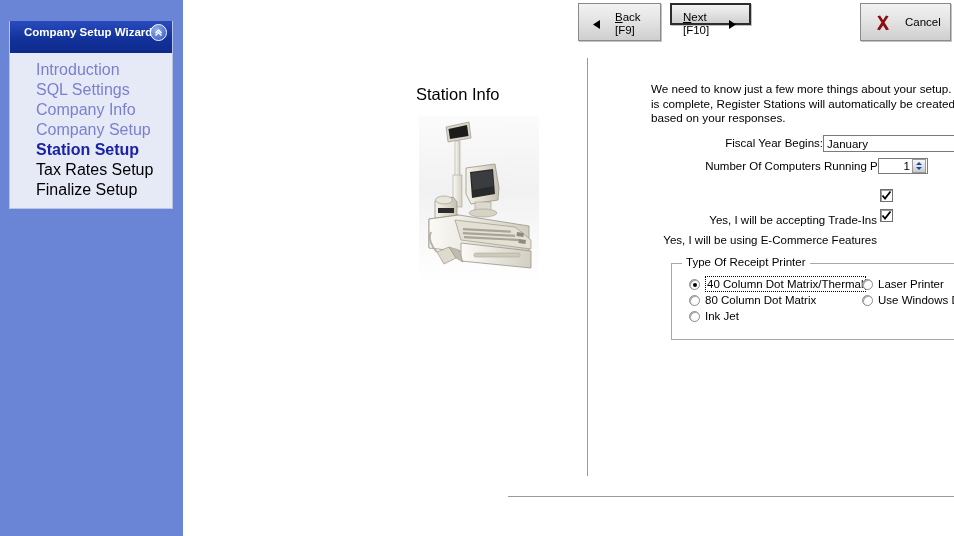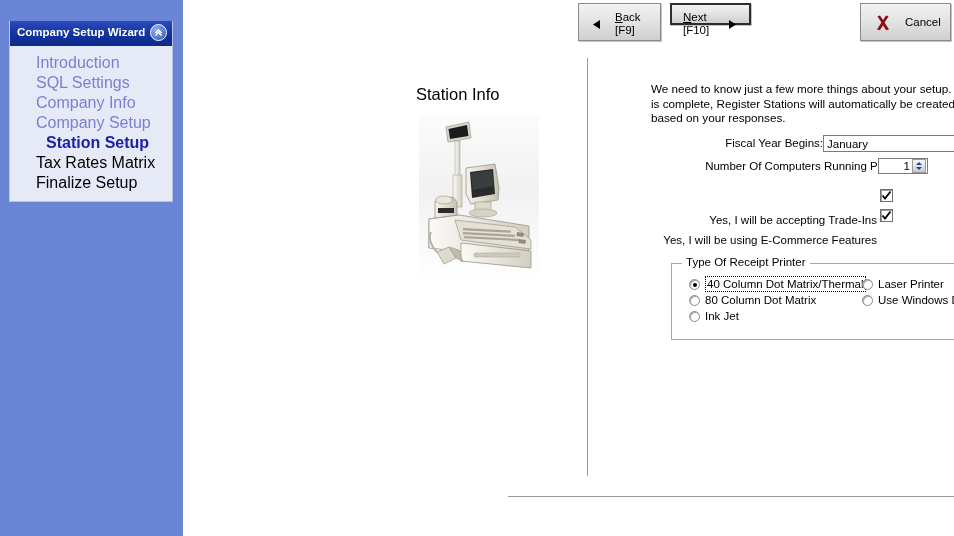--- a/index.html
+++ b/index.html
@@ -28,28 +28,28 @@
     left: 9px; top: 21px;
     width: 164px;
     background: #e6eaf7;
     border: 1px solid #b9c4e3;
     border-top: none;
     box-sizing: border-box;
     padding-bottom: 6px;
   }
   #wizard-header {
     position: relative;
-    height: 25px;
+    height: 32px;
     background: #12329c;
     background: linear-gradient(to bottom, #2a4bbd 0%, #12329c 55%, #0e2a8a 100%);
     color: #ffffff;
     font-size: 11.5px;
     font-weight: bold;
     line-height: 23px;
-    padding-left: 7px;
+    padding-left: 14px;
     box-sizing: border-box;
     letter-spacing: 0px;
     white-space: nowrap;
   }
   #collapse-btn {
     position: absolute;
     right: 5px; top: 3px;
     width: 17px; height: 17px;
     border-radius: 50%;
     background: radial-gradient(circle at 35% 30%, #8fb0ef 0%, #5b7fd4 55%, #26479f 100%);
@@ -64,21 +64,21 @@
     padding: 7px 0 2px 0;
   }
   .menu-item {
     font-size: 16px;
     line-height: 20px;
     padding-left: 26px;
     white-space: nowrap;
     cursor: pointer;
   }
   .menu-item.done    { color: #7b7fd0; }
-  .menu-item.current { color: #1a22a8; font-weight: bold; margin-left: 10px; }
+  .menu-item.current { color: #1a22a8; font-weight: bold; }
   .menu-item.todo    { color: #000000; }
 
   
   .btn {
     position: absolute;
     background: #d9d9d9;
     background: linear-gradient(to bottom, #f2f2f2 0%, #e4e4e4 45%, #cfcfcf 100%);
     border: 1px solid #8a8a8a;
     box-shadow: 1px 1px 0 rgba(120,120,120,0.45);
     box-sizing: border-box;
@@ -269,21 +269,21 @@
           </svg>
         </div>
       </div>
 
       <ul class="menu-list">
         <li class="menu-item done">Introduction</li>
         <li class="menu-item done">SQL Settings</li>
         <li class="menu-item done">Company Info</li>
         <li class="menu-item done">Company Setup</li>
         <li class="menu-item current">Station Setup</li>
-        <li class="menu-item todo">Tax Rates Matrix</li>
+        <li class="menu-item todo">Tax Rates Setup</li>
         <li class="menu-item todo">Finalize Setup</li>
       </ul>
 
     </div>
   </div>
 
   <div class="btn" id="btn-back">
     <div class="btn-inner">
       <span class="arrow">
         <svg width="8" height="9" viewBox="0 0 8 9">

